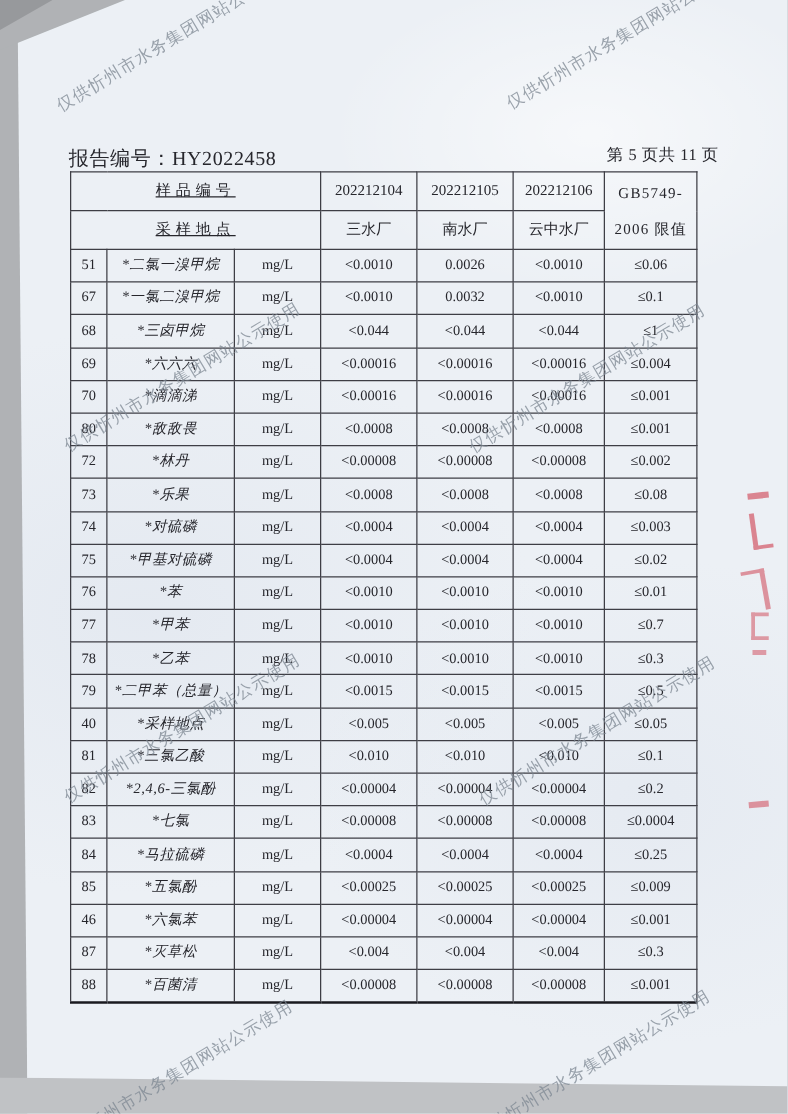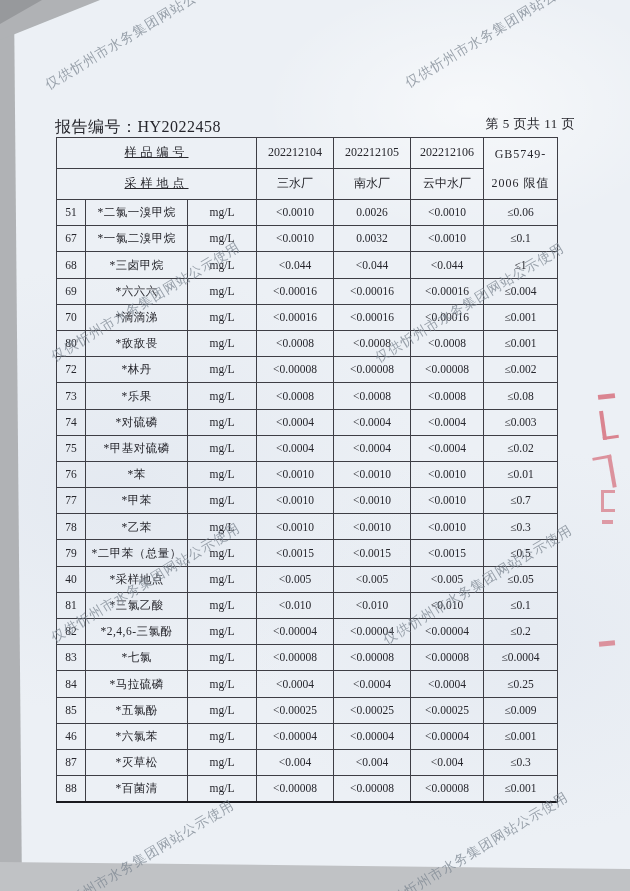--- a/index.html
+++ b/index.html
@@ -34,21 +34,21 @@
 
   table.results{position:absolute;left:56px;top:137px;width:501px;
     border-collapse:collapse;table-layout:fixed;}
   table.results th,table.results td{
     border:1px solid #3e3e45;padding:0;text-align:center;
     font-weight:normal;font-size:11.5px;line-height:1.1;
     overflow:hidden;white-space:nowrap;}
   table.results thead th{height:30px;font-size:12px;}
   th.spread{letter-spacing:4px;text-decoration:underline;}
   table.results tbody td{height:25.2px;}
-  td.name-cell{text-align:left;padding-left:7px;font-size:12px;letter-spacing:0.5px;}
+  td.name-cell{text-align:left;padding-left:7px;font-size:12px;letter-spacing:0.5px;font-style:italic;}
   tbody tr:last-child td{border-bottom:2.5px solid #1a1a1f;}
   .limit-head div{line-height:29px;letter-spacing:1px;}
 
   
   .wm{position:absolute;z-index:5;white-space:nowrap;
     font-size:13.5px;letter-spacing:1px;
     color:var(--color-watermark,#7d8792);opacity:0.75;
     transform:translate(-50%,-50%) rotate(-31deg);pointer-events:none;}
   .wm1{left:140px;top:30px;}  .wm2{left:500px;top:28px;}
   .wm3{left:146px;top:302px;} .wm4{left:470px;top:303px;}

